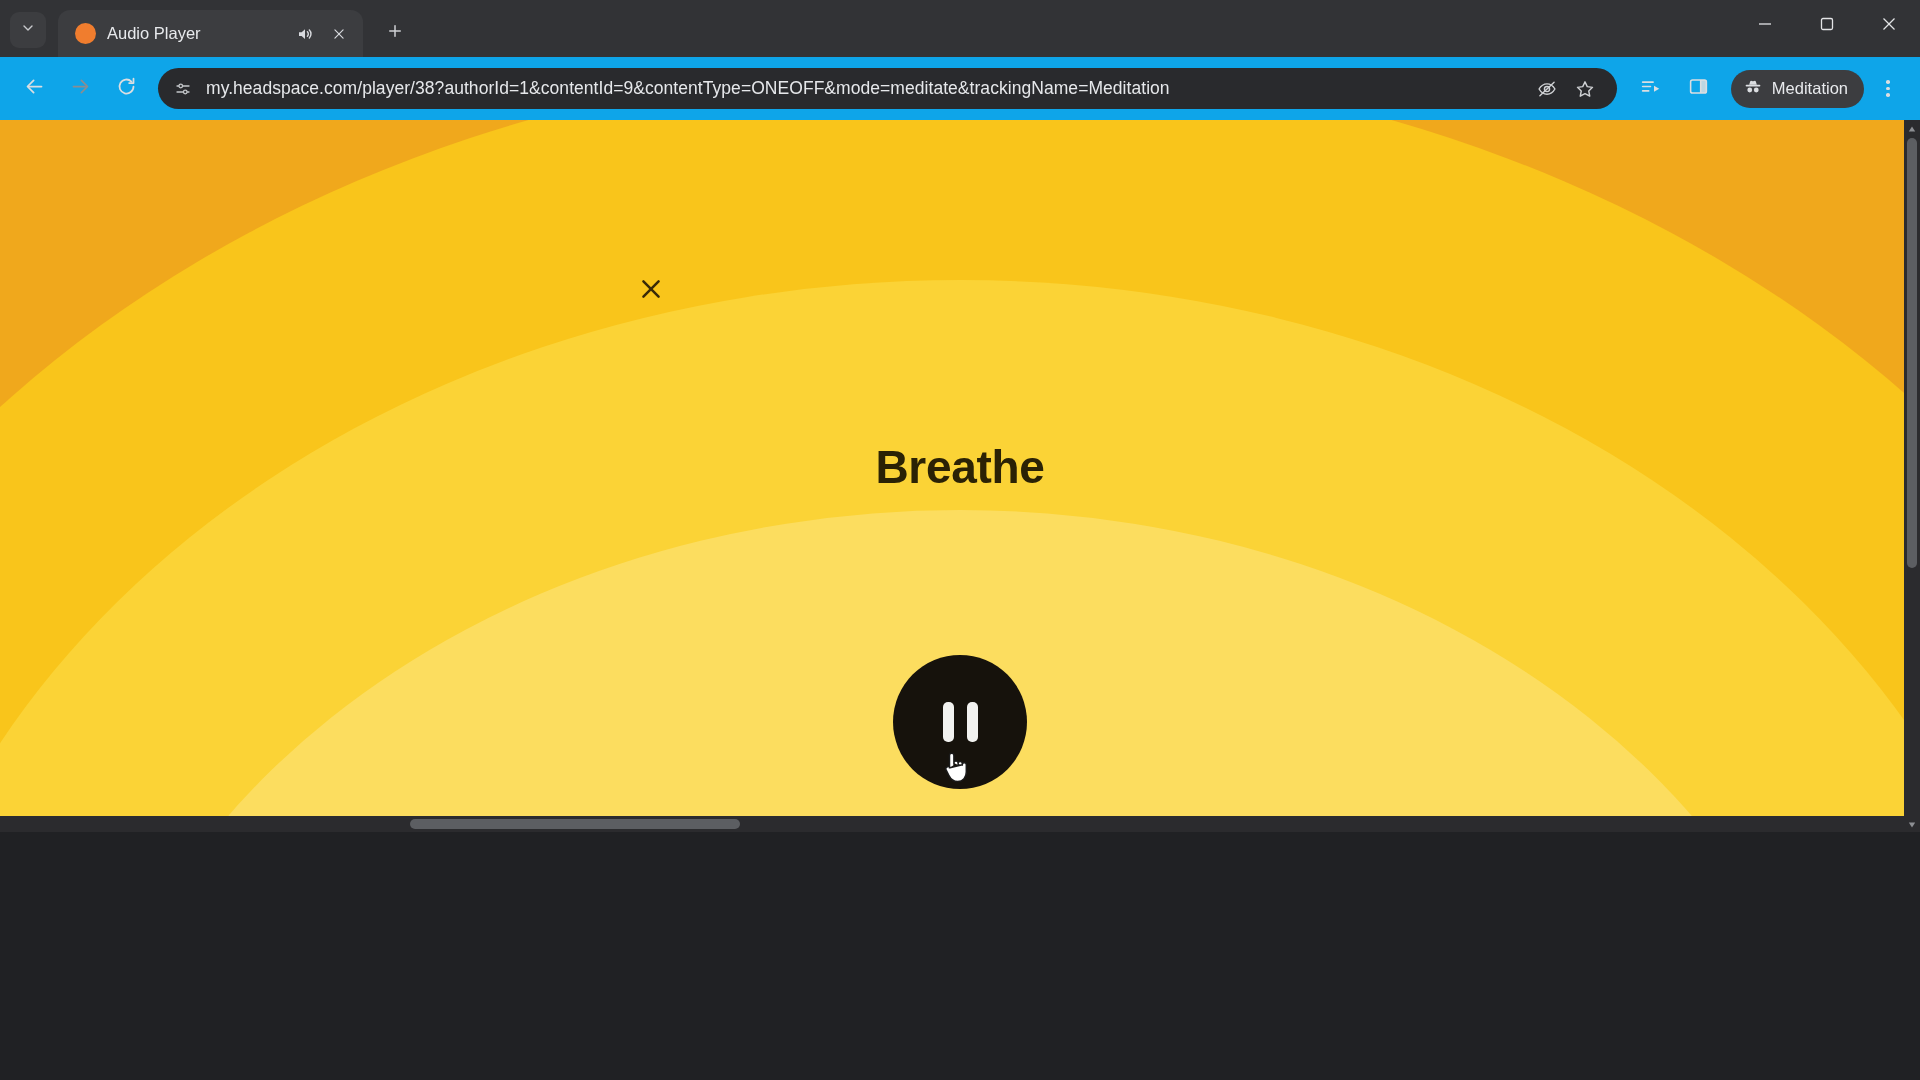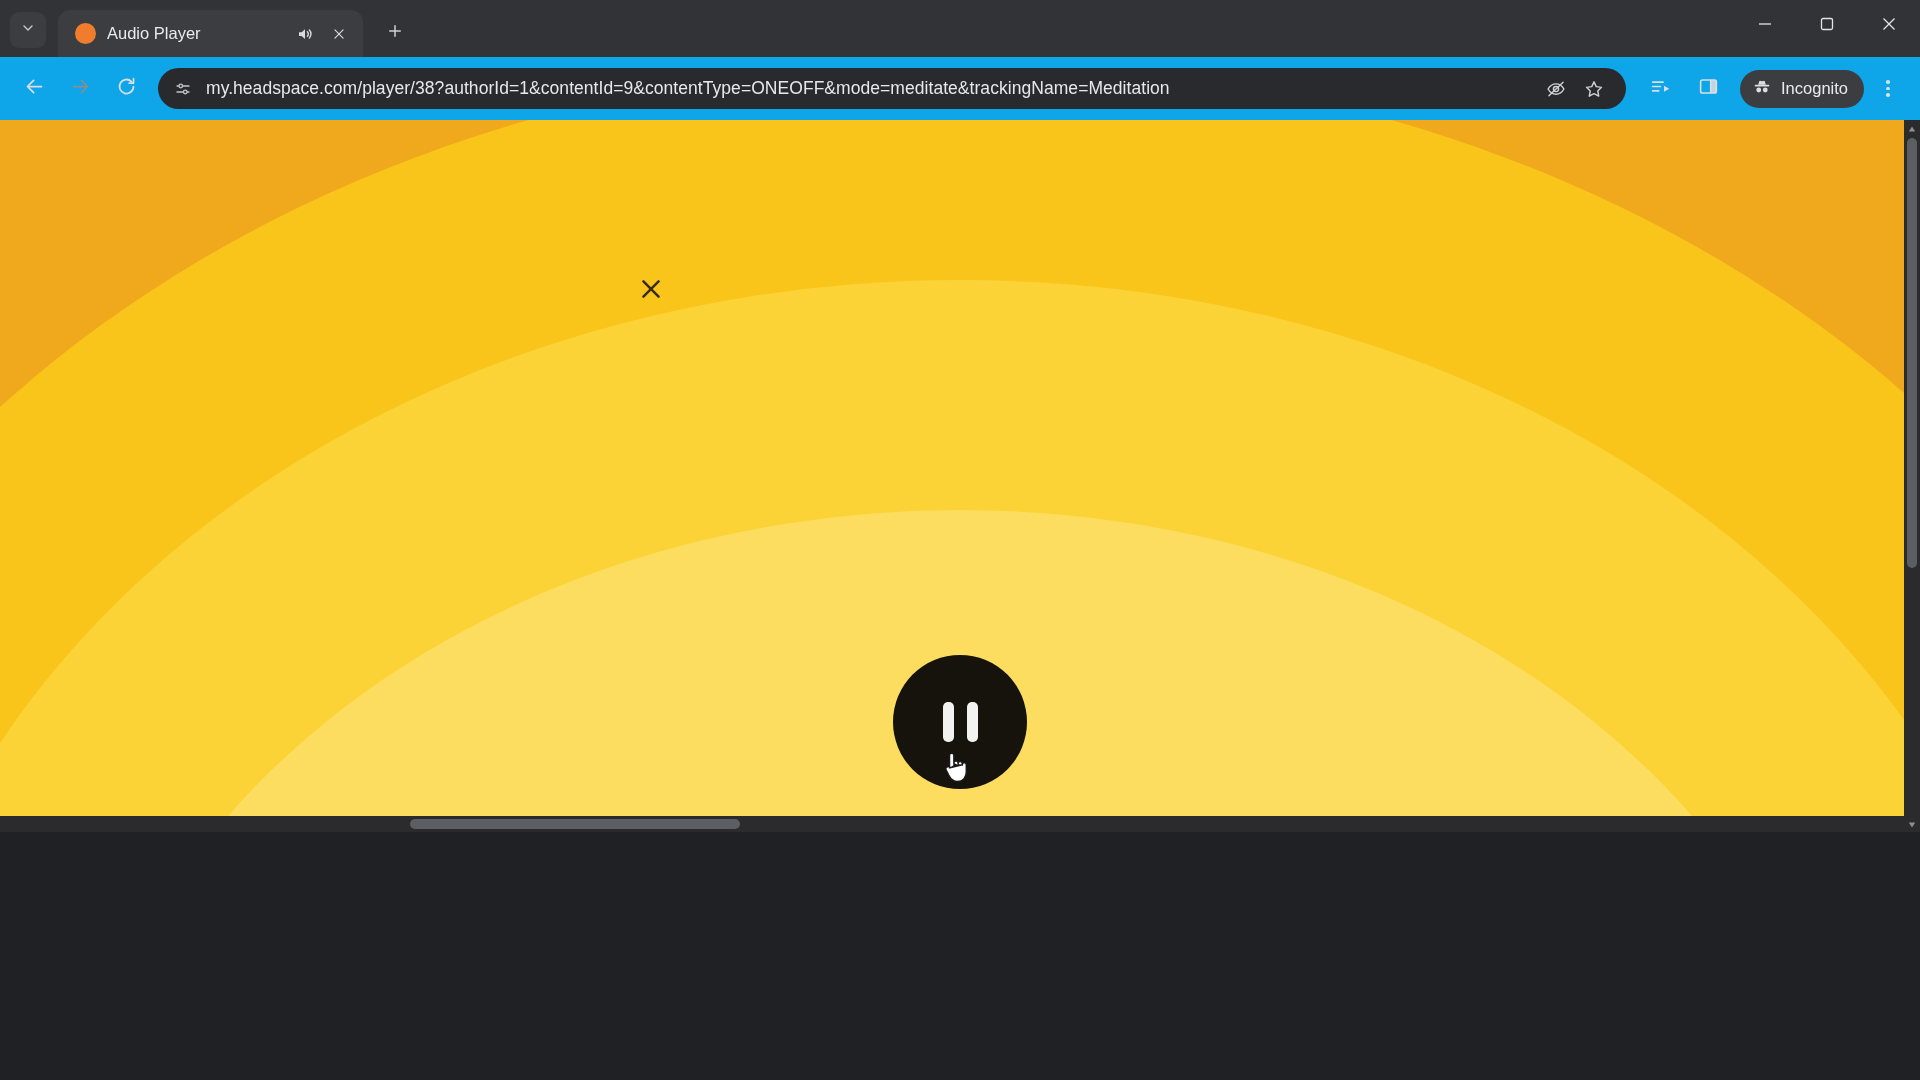--- a/index.html
+++ b/index.html
@@ -456,21 +456,21 @@
 
       <div class="incognito-pill">
         <span>
           <svg viewBox="0 0 24 24">
             <path d="M7.4 9.2l1.1-3.5a1.6 1.6 0 0 1 2.1-1l1.4.5 1.4-.5a1.6 1.6 0 0 1 2.1 1l1.1 3.5z"></path>
             <rect x="3.2" y="9.4" width="17.6" height="1.9" rx="0.9"></rect>
             <circle cx="8.1" cy="15.6" r="2.9"></circle>
             <circle cx="15.9" cy="15.6" r="2.9"></circle>
           </svg>
         </span>
-        <span>Incognito</span>
+        <span>Meditation</span>
       </div>
 
       <div class="menu-btn">
         <span class="menu-dots">
           <i></i>
             <i></i>
             <i></i>
         </span>
       </div>
     </div>
@@ -488,20 +488,21 @@
 
       <div class="close-x">
         <span>
           <svg viewBox="0 0 24 24">
               <line x1="5" y1="5" x2="19" y2="19" stroke-linecap="round"></line>
               <line x1="19" y1="5" x2="5" y2="19" stroke-linecap="round"></line>
             </svg>
         </span>
       </div>
 
+      <div class="player-title">Breathe</div>
 
       <div class="play-pause">
         <span style="display:flex;gap:13px;">
           <i class="pause-bar"></i>
             <i class="pause-bar"></i>
         </span>
       </div>
 
       <svg class="cursor-hand" viewBox="0 0 30 40">
         <path d="M9.5 20.5V7.5a2.2 2.2 0 0 1 4.4 0v9.2m0-1.6a2.1 2.1 0 0 1 4.2 0v1.8m0-1.2a2.1 2.1 0 0 1 4.2 0v2.1m0-1.1a2 2 0 0 1 4 0v7.4c0 5.1-3.2 9.4-8.6 9.4-5 0-7.1-2.6-8.9-6.2l-2.6-5.2a2.2 2.2 0 0 1 3.7-2.4z" fill="#ffffff" stroke="#1a1a1a" stroke-width="1.5" stroke-linejoin="round"></path>

